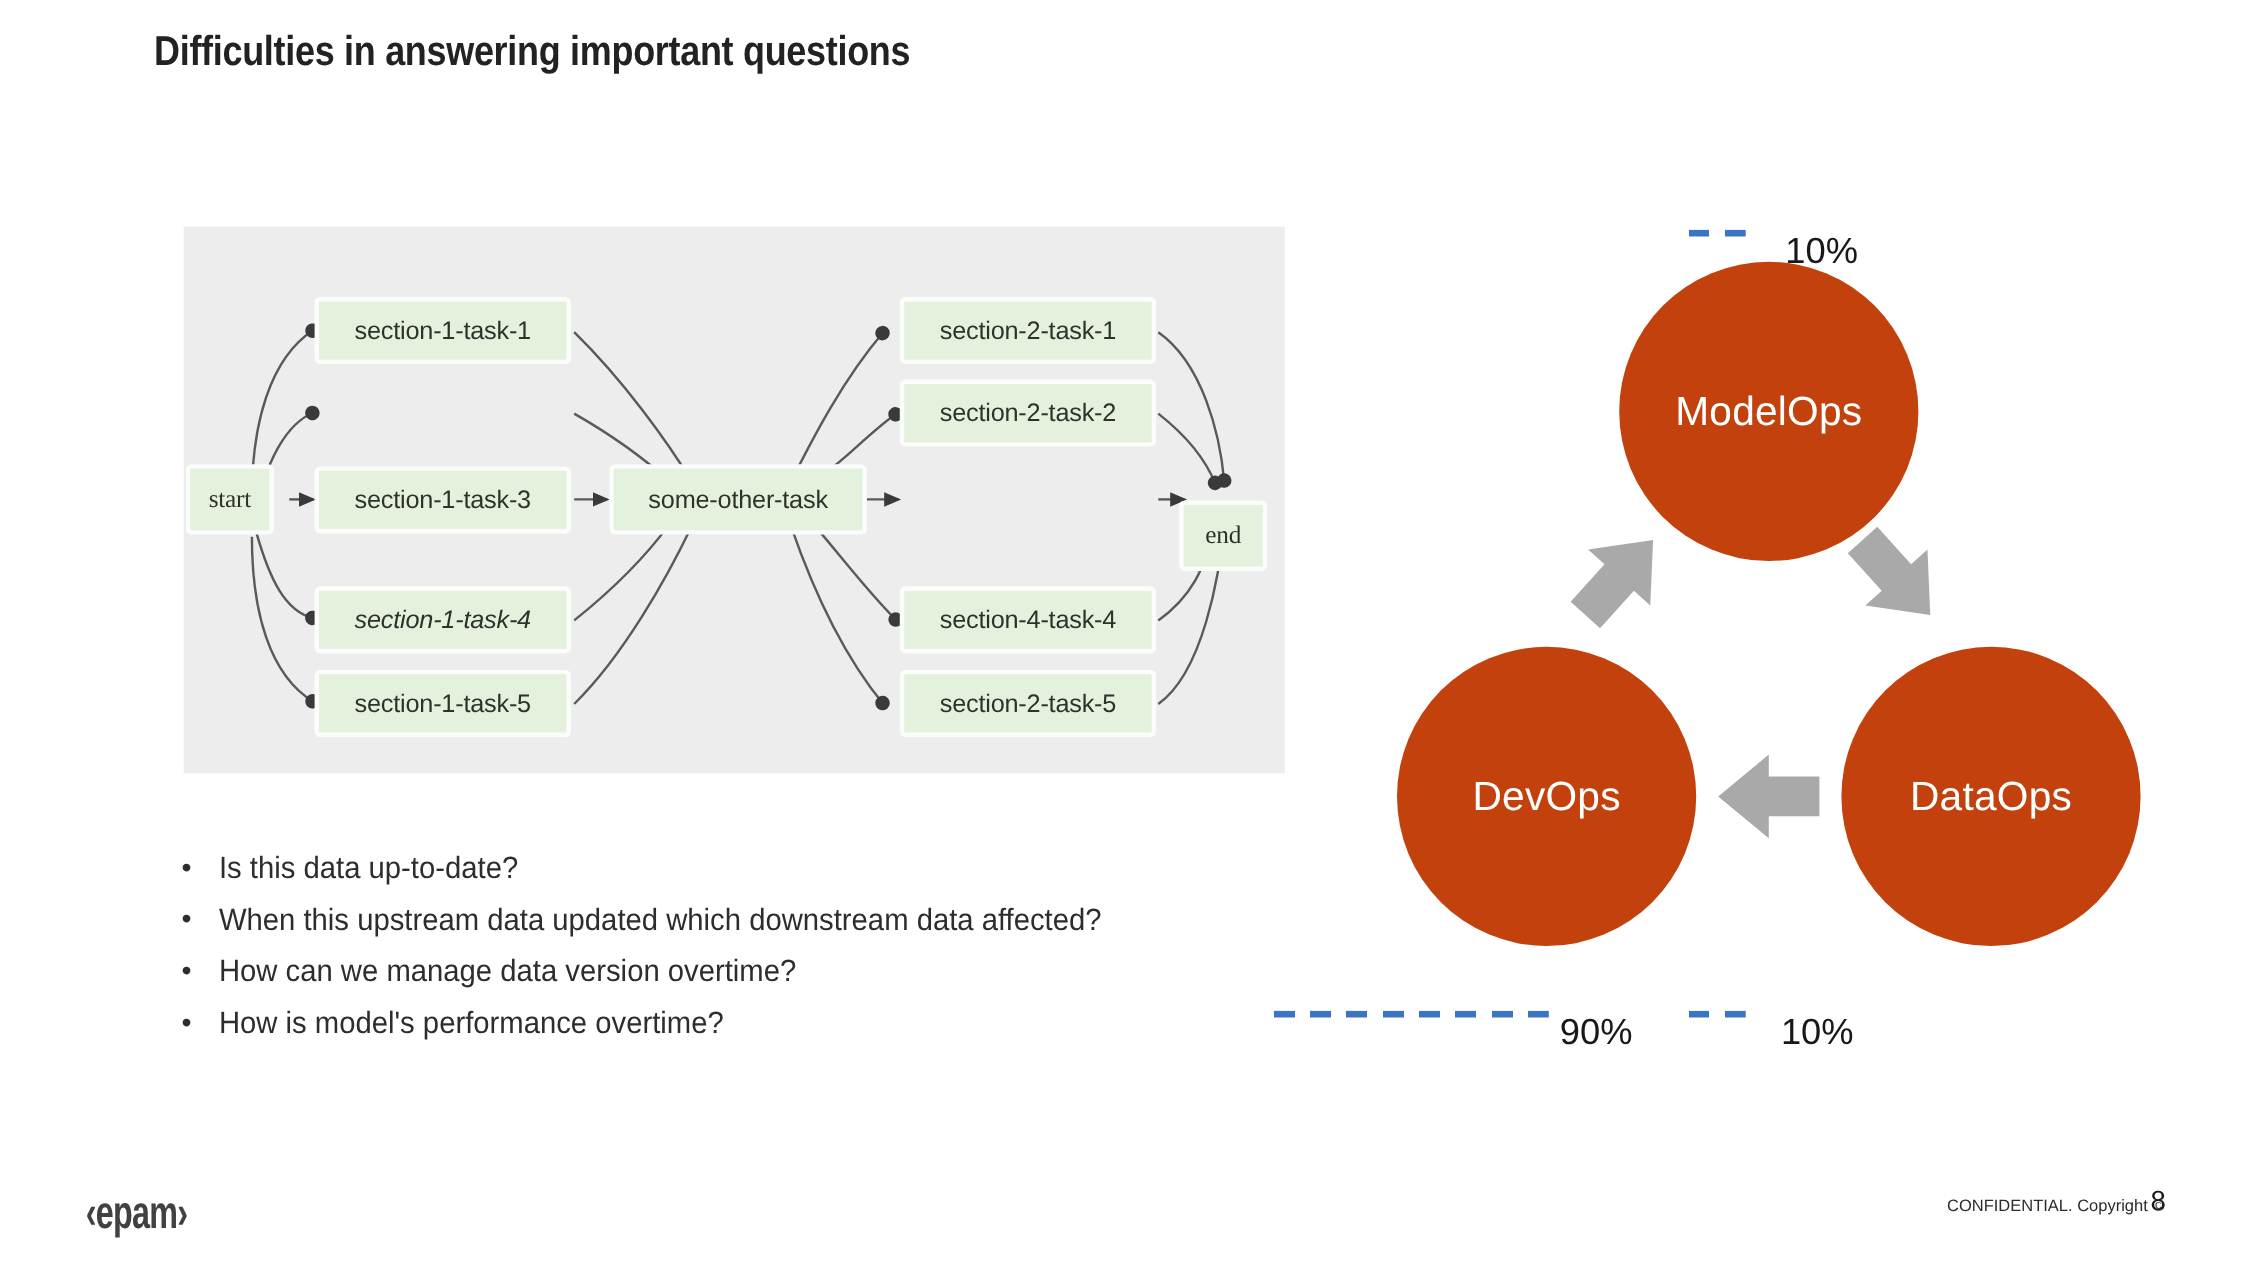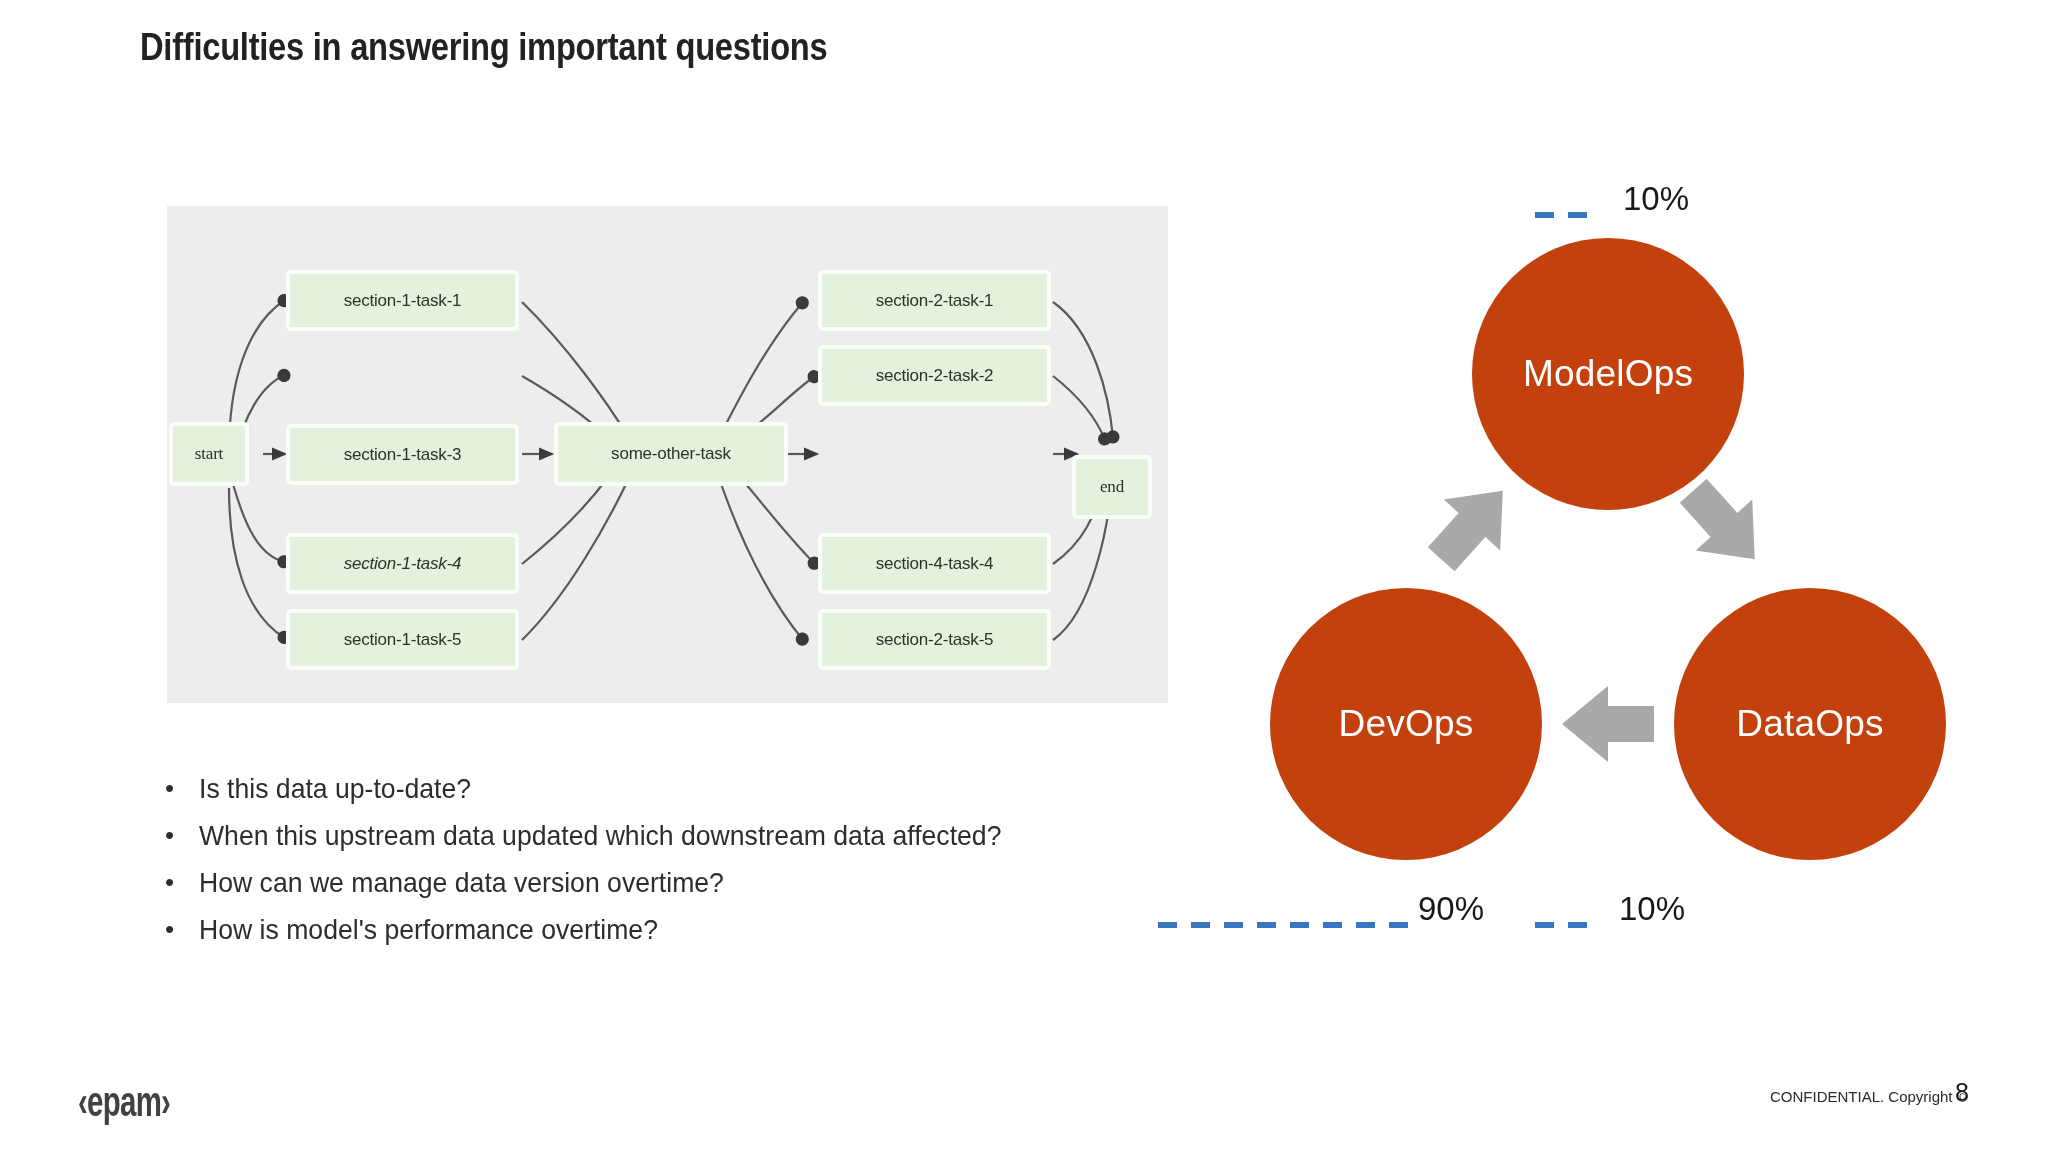--- a/index.html
+++ b/index.html
@@ -49,21 +49,21 @@
   .flow-node {
     position: absolute;
     background: #e4f1dd;
     border: 4px solid #fbfdfa;
     border-radius: 5px;
     box-sizing: border-box;
     display: flex;
     align-items: center;
     justify-content: center;
     font-family: "Liberation Sans", sans-serif;
-    font-size: 17px;
+    font-size: 23px;
     color: #2b332b;
     letter-spacing: -0.2px;
     white-space: nowrap;
   }
   .node-task   { width: 233px; height: 61px; }
   .node-center { width: 234px; height: 64px; }
   .node-term   { width: 80px;  height: 64px; font-family: Liberation Serif, serif; }
 
   
   #bullet-list {
@@ -134,21 +134,22 @@
     position: absolute;
     left: 0; top: 0;
     width: 800px; height: 800px;
     pointer-events: none;
   }
 
   
   .legend-item {
     position: absolute;
     display: flex;
-    align-items: flex-end;
+    align-items: flex-start;
+    margin-top: 29px;
   }
   .legend-dash {
     height: 6px;
     background-image: repeating-linear-gradient(
       to right,
       #3c74c4 0px, #3c74c4 19px,
       rgba(0,0,0,0) 19px, rgba(0,0,0,0) 33px
     );
   }
   .legend-pct {

